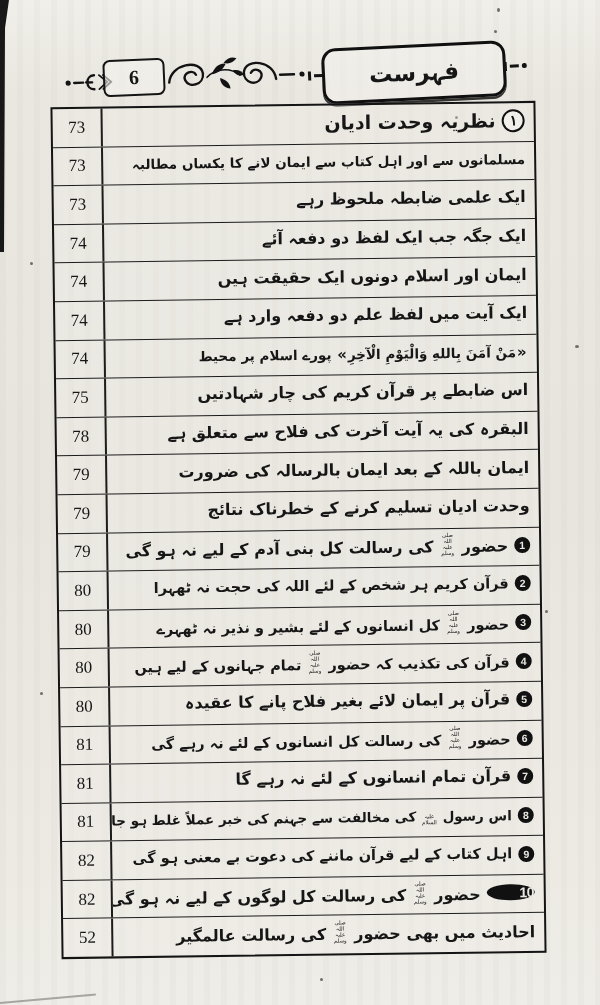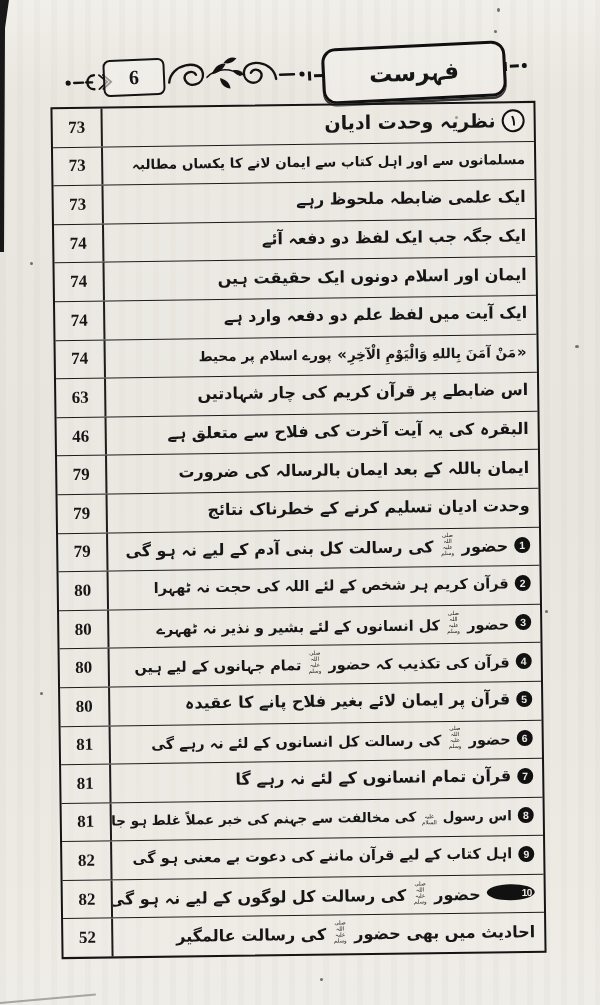--- a/index.html
+++ b/index.html
@@ -47,34 +47,34 @@
   .toc{
     position:absolute;left:56px;top:104px;width:481px;height:848px;
     border:2.6px solid #141414;transform:rotate(-0.75deg);
     display:flex;flex-direction:column;background:rgba(240,238,233,.35);
   }
   .row{flex:1;display:flex;border-bottom:1.8px solid #1c1c1c;min-height:0;}
   .row:last-child{border-bottom:none;}
   .num{
     width:48px;flex:0 0 48px;border-right:2.2px solid #1c1c1c;
     display:flex;align-items:center;justify-content:center;
-    font-family:"Liberation Serif",serif;font-weight:bold;font-size:17px;
+    font-family:"Liberation Serif",serif;font-weight:normal;font-size:17px;
   }
   .entry{
     flex:1;direction:rtl;text-align:right;display:flex;align-items:center;
     padding:0 9px 3px 6px;overflow:hidden;white-space:nowrap;
   }
   .txt{font-size:16px;font-weight:bold;line-height:1.5;}
   .title-row .txt{font-size:19px;}
   .marker{
     display:inline-flex;align-items:center;justify-content:center;flex:0 0 auto;
     font-family:"Liberation Sans",sans-serif;font-weight:bold;margin-left:6px;
   }
   .marker.filled{width:16px;height:16px;border-radius:50%;background:#111;color:#ece9e3;font-size:10.5px;}
-  .marker.filled.wide{font-size:10px;letter-spacing:-.5px;padding-left:32px;}
+  .marker.filled.wide{font-size:14px;letter-spacing:-.5px;padding-left:32px;}
   .marker.outline{width:19px;height:19px;border-radius:50%;border:2px solid #111;color:#111;font-size:13px;background:rgba(243,241,236,.7);}
   .honorific{
     display:inline-block;width:15px;font-size:5.5px;font-weight:normal;line-height:1.1;
     white-space:normal;text-align:center;vertical-align:-3px;margin:0 1px;
   }
   .ornate-paren{font-size:15px;font-weight:bold;margin:0 1px;}
 </style>
 </head>
 <body>
 
@@ -186,29 +186,29 @@
 
       <div class="row">
         <div class="num">74</div>
         <div class="entry">
 
           <span class="txt" style="font-size: 13.5px;"><span class="ornate-paren">«</span>مَنْ آمَنَ بِاللهِ وَالْيَوْمِ الْآخِرِ<span class="ornate-paren">»</span> پورے اسلام پر محیط</span>
         </div>
       </div>
 
       <div class="row">
-        <div class="num">63</div>
+        <div class="num">75</div>
         <div class="entry">
 
           <span class="txt">اس ضابطے پر قرآن کریم کی چار شہادتیں</span>
         </div>
       </div>
 
       <div class="row">
-        <div class="num">46</div>
+        <div class="num">78</div>
         <div class="entry">
 
           <span class="txt">البقرہ کی یہ آیت آخرت کی فلاح سے متعلق ہے</span>
         </div>
       </div>
 
       <div class="row">
         <div class="num">79</div>
         <div class="entry">
 

